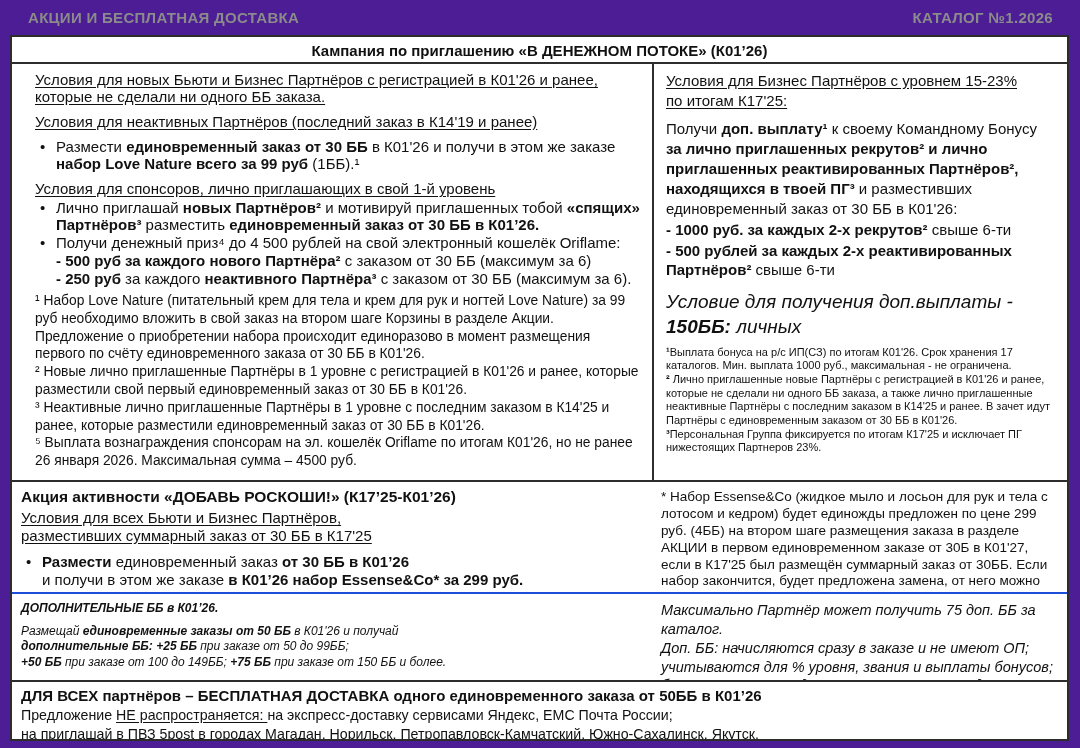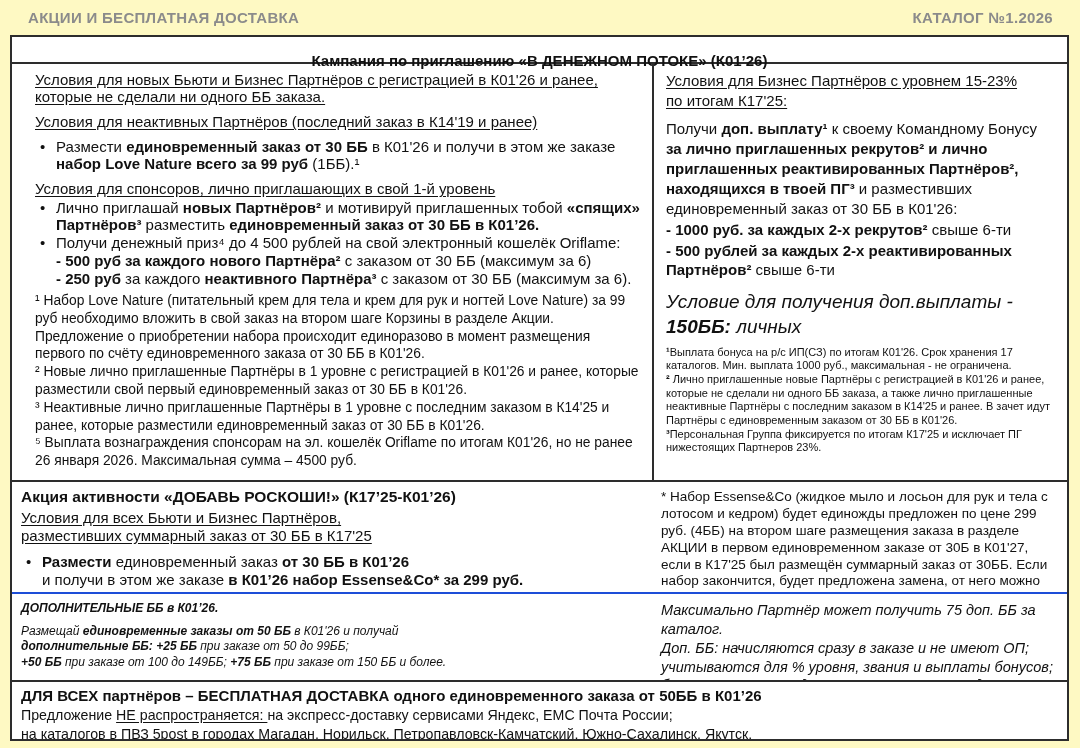--- a/index.html
+++ b/index.html
@@ -3,40 +3,40 @@
 <meta charset="utf-8">
 <style>
   * { box-sizing: border-box; }
   html, body { margin: 0; padding: 0; }
   body {
     width: 1080px; height: 748px;
     background: #ffffff;
     font-family: "Liberation Sans", sans-serif;
     color: #111111;
   }
-  .page { position: relative; width: 1080px; height: 748px; background: #fef9c3; overflow: hidden; }
+  .page { position: relative; width: 1080px; height: 748px; background: #4c1d95; overflow: hidden; }
 
   .page-header {
     position: absolute; top: 9px; left: 28px; right: 27px;
     display: flex; justify-content: space-between;
     font-weight: bold; font-size: 15px; color: #8b8b8b; letter-spacing: 0.3px;
   }
 
   .doc-table {
     position: absolute; left: 10px; top: 35px;
     width: 1059px; height: 706px;
     border: 2px solid #2d2d2d;
     display: flex; flex-direction: column; background: #fff;
   }
 
   .row-title {
     height: 27px; flex: 0 0 27px;
     border-bottom: 2px solid #2d2d2d;
     text-align: center; font-weight: bold; font-size: 15px;
-    padding-top: 15px;
+    padding-top: 5px;
   }
 
   .row-main { flex: 0 0 418px; display: flex; border-bottom: 2px solid #2d2d2d; overflow: hidden; }
   .cell-left {
     width: 642px; flex: 0 0 642px;
     border-right: 2px solid #2d2d2d;
     padding: 7px 10px 2px 23px;
     font-size: 15px; line-height: 1.14; overflow: hidden;
   }
   .cell-right { flex: 1; padding: 7px 10px 2px 12px; font-size: 15px; line-height: 1.33; overflow: hidden; }
@@ -135,17 +135,17 @@
       <div class="extra-left">
         <p class="extra-title"><span class="seg-b">ДОПОЛНИТЕЛЬНЫЕ ББ в К01’26.</span></p>
         <p class="tight"><span class="seg-r">Размещай </span><span class="seg-b">единовременные заказы от 50 ББ </span><span class="seg-r">в К01'26 и получай</span><br><span class="seg-b">дополнительные ББ: +25 ББ </span><span class="seg-r">при заказе от 50 до 99ББ;</span><br><span class="seg-b">+50 ББ </span><span class="seg-r">при заказе от 100 до 149ББ; </span><span class="seg-b">+75 ББ </span><span class="seg-r">при заказе от 150 ББ и более.</span></p>
       </div>
       <div class="extra-note"><span class="seg-i">Максимально Партнёр может получить 75 доп. ББ за каталог.</span><br><span class="seg-i">Доп. ББ: начисляются сразу в заказе и не имеют ОП;</span><br><span class="seg-i">учитываются для % уровня, звания и  выплаты бонусов;</span><br><span class="seg-i">без учёта ББ за продукты вместо платы за доставку.</span></div>
     </div>
 
     <div class="row-delivery">
       <p class="dl-title"><span class="seg-b">ДЛЯ ВСЕХ партнёров – БЕСПЛАТНАЯ ДОСТАВКА одного единовременного заказа от 50ББ в К01’26</span></p>
       <p class="dl-line"><span class="seg-r">Предложение  </span><span class="seg-u">НЕ распространяется: </span><span class="seg-r"> на экспресс-доставку сервисами  Яндекс, ЕМС Почта  России;</span></p>
-      <p class="dl-line"><span class="seg-r">на каталогов в ПВЗ 5post в городах Магадан, Норильск, Петропавловск-Камчатский,  Южно-Сахалинск,  Якутск.</span></p>
+      <p class="dl-line"><span class="seg-r">на приглашай в ПВЗ 5post в городах Магадан, Норильск, Петропавловск-Камчатский,  Южно-Сахалинск,  Якутск.</span></p>
     </div>
 
   </div>
 </div>
 
 </body></html>

